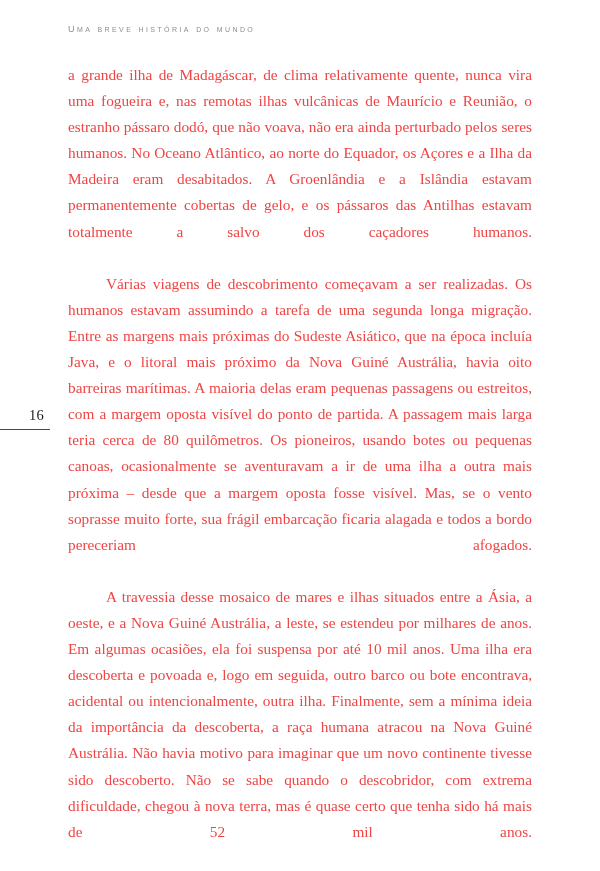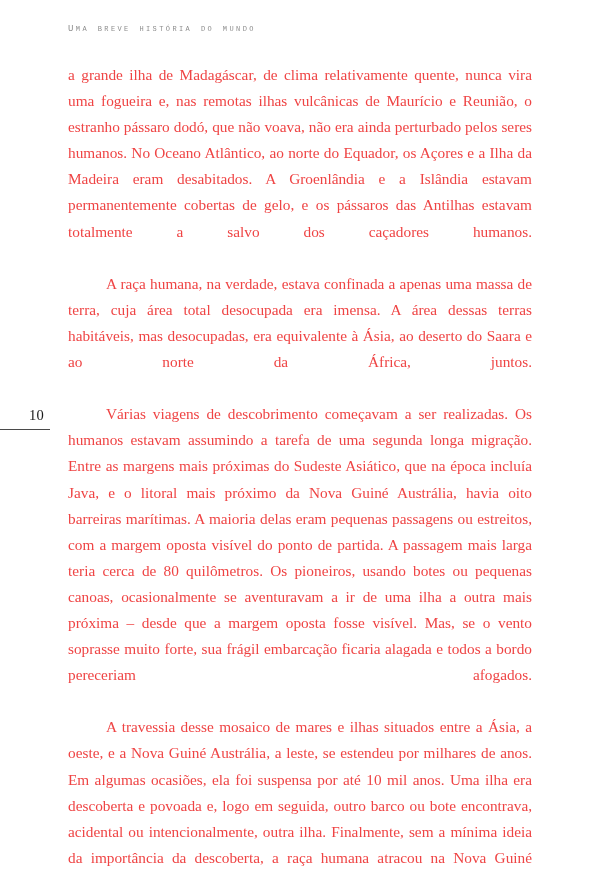--- a/index.html
+++ b/index.html
@@ -23,21 +23,21 @@
     inset: 0;
     width: 600px;
     height: 871px;
   }
 
   
   .running-head {
     position: absolute;
     left: 68px;
     top: 22px;
-    font-family: Liberation Mono, monospace;
+    font-family: Liberation Sans, sans-serif;
     font-size: 10.5px;
     line-height: 13px;
     color: #8d8d8d;
     letter-spacing: 2.4px;
     font-variant: small-caps;
     text-transform: lowercase;
     white-space: nowrap;
   }
   .running-head::first-letter {
     font-size: 12.5px;
@@ -98,25 +98,24 @@
   }
 </style>
 </head>
 <body>
 
 <div class="page">
 
   <div class="running-head">Uma breve história do mundo</div>
 
   <div class="folio-block">
-    <div class="folio-number">10</div>
+    <div class="folio-number">16</div>
     <div class="folio-rule"></div>
   </div>
 
   <div class="textblock">
     <p class="para">a grande ilha de Madagáscar, de clima relativamente quente, nunca vira uma fogueira e, nas remotas ilhas vulcânicas de Maurício e Reunião, o estranho pássaro dodó, que não voava, não era ainda perturbado pelos seres humanos. No Oceano Atlântico, ao norte do Equador, os Açores e a Ilha da Madeira eram desabitados. A Groenlândia e a Islândia estavam permanentemente cobertas de gelo, e os pássaros das Antilhas estavam totalmente a salvo dos caçadores humanos.</p>
-    <p class="para indent">A raça humana, na verdade, estava confinada a apenas uma massa de terra, cuja área total desocupada era imensa. A área dessas terras habitáveis, mas desocupadas, era equivalente à Ásia, ao deserto do Saara e ao norte da África, juntos.</p>
     <p class="para indent">Várias viagens de descobrimento começavam a ser realizadas. Os humanos estavam assumindo a tarefa de uma segunda longa migração. Entre as margens mais próximas do Sudeste Asiático, que na época incluía Java, e o litoral mais próximo da Nova Guiné Austrália, havia oito barreiras marítimas. A maioria delas eram pequenas passagens ou estreitos, com a margem oposta visível do ponto de partida. A passagem mais larga teria cerca de 80 quilômetros. Os pioneiros, usando botes ou pequenas canoas, ocasionalmente se aventuravam a ir de uma ilha a outra mais próxima – desde que a margem oposta fosse visível. Mas, se o vento soprasse muito forte, sua frágil embarcação ficaria alagada e todos a bordo pereceriam afogados.</p>
     <p class="para indent">A travessia desse mosaico de mares e ilhas situados entre a Ásia, a oeste, e a Nova Guiné Austrália, a leste, se estendeu por milhares de anos. Em algumas ocasiões, ela foi suspensa por até 10 mil anos. Uma ilha era descoberta e povoada e, logo em seguida, outro barco ou bote encontrava, acidental ou intencionalmente, outra ilha. Finalmente, sem a mínima ideia da importância da descoberta, a raça humana atracou na Nova Guiné Austrália. Não havia motivo para imaginar que um novo continente tivesse sido descoberto. Não se sabe quando o descobridor, com extrema dificuldade, chegou à nova terra, mas é quase certo que tenha sido há mais de 52 mil anos.</p>
 
   </div>
 
 </div>
 
 </body></html>

